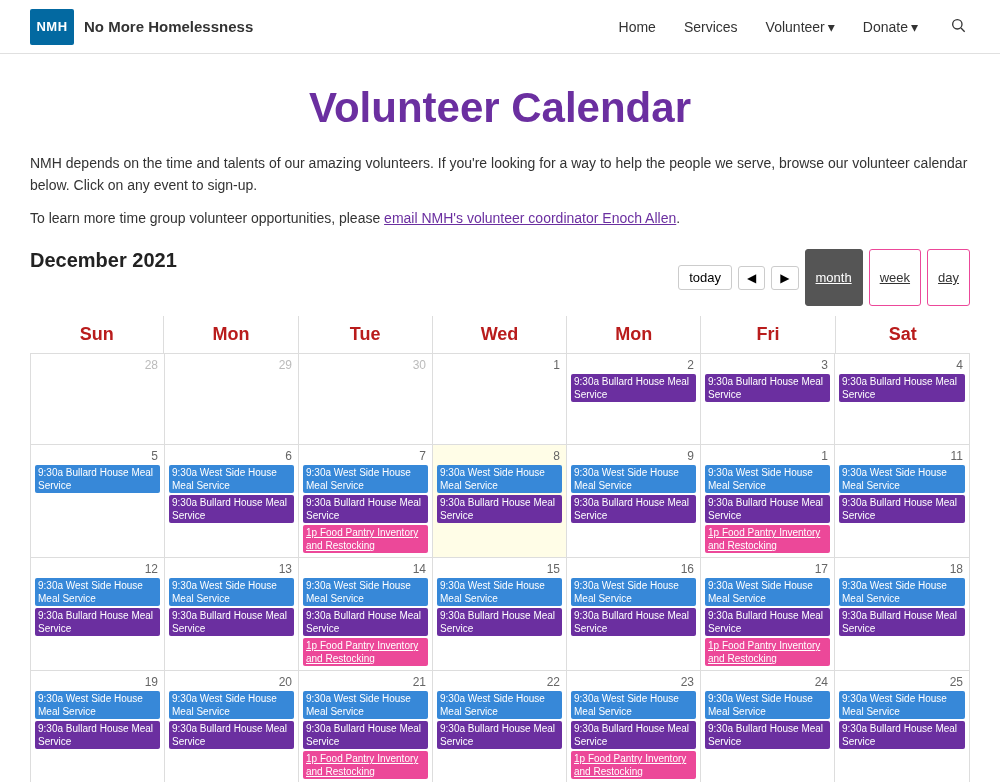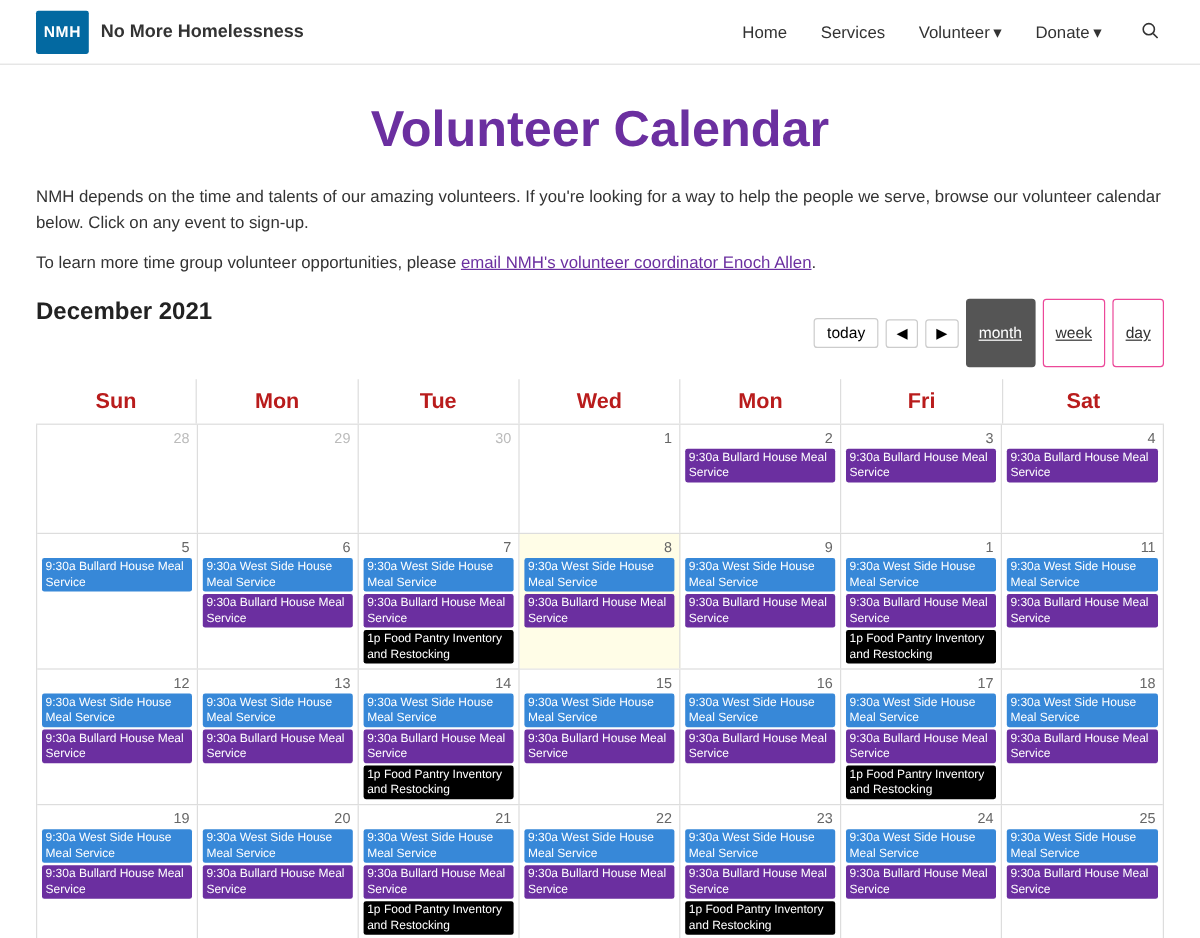--- a/index.html
+++ b/index.html
@@ -42,21 +42,21 @@
     .cal-cell { border-right: 1px solid #ddd; padding: 4px; vertical-align: top; min-height: 90px; position: relative; }
     .cal-cell:last-child { border-right: none; }
     .cal-cell.other-month .day-num { color: #bbb; }
     .cal-cell.today-cell { background: #fffde7; }
     .day-num { font-size: 12px; color: #666; text-align: right; padding-right: 2px; padding-bottom: 2px; }
     .events { display: flex; flex-direction: column; gap: 2px; }
 
     .event { border-radius: 2px; padding: 1px 3px; font-size: 10px; line-height: 1.3; cursor: pointer; color: #fff; }
     .event.purple { background: #6b2fa0; }
     .event.blue { background: #3788d8; }
-    .event.orange { background: #000000; }
+    .event.orange { background: #ec4899; text-decoration: underline; }
   </style>
 </head>
 <body>
 
 <header class="header">
   <div class="logo-area">
     <div class="logo-box">
       <span class="logo-text">NMH</span>
     </div>
     <span class="site-title">No More Homelessness</span>

